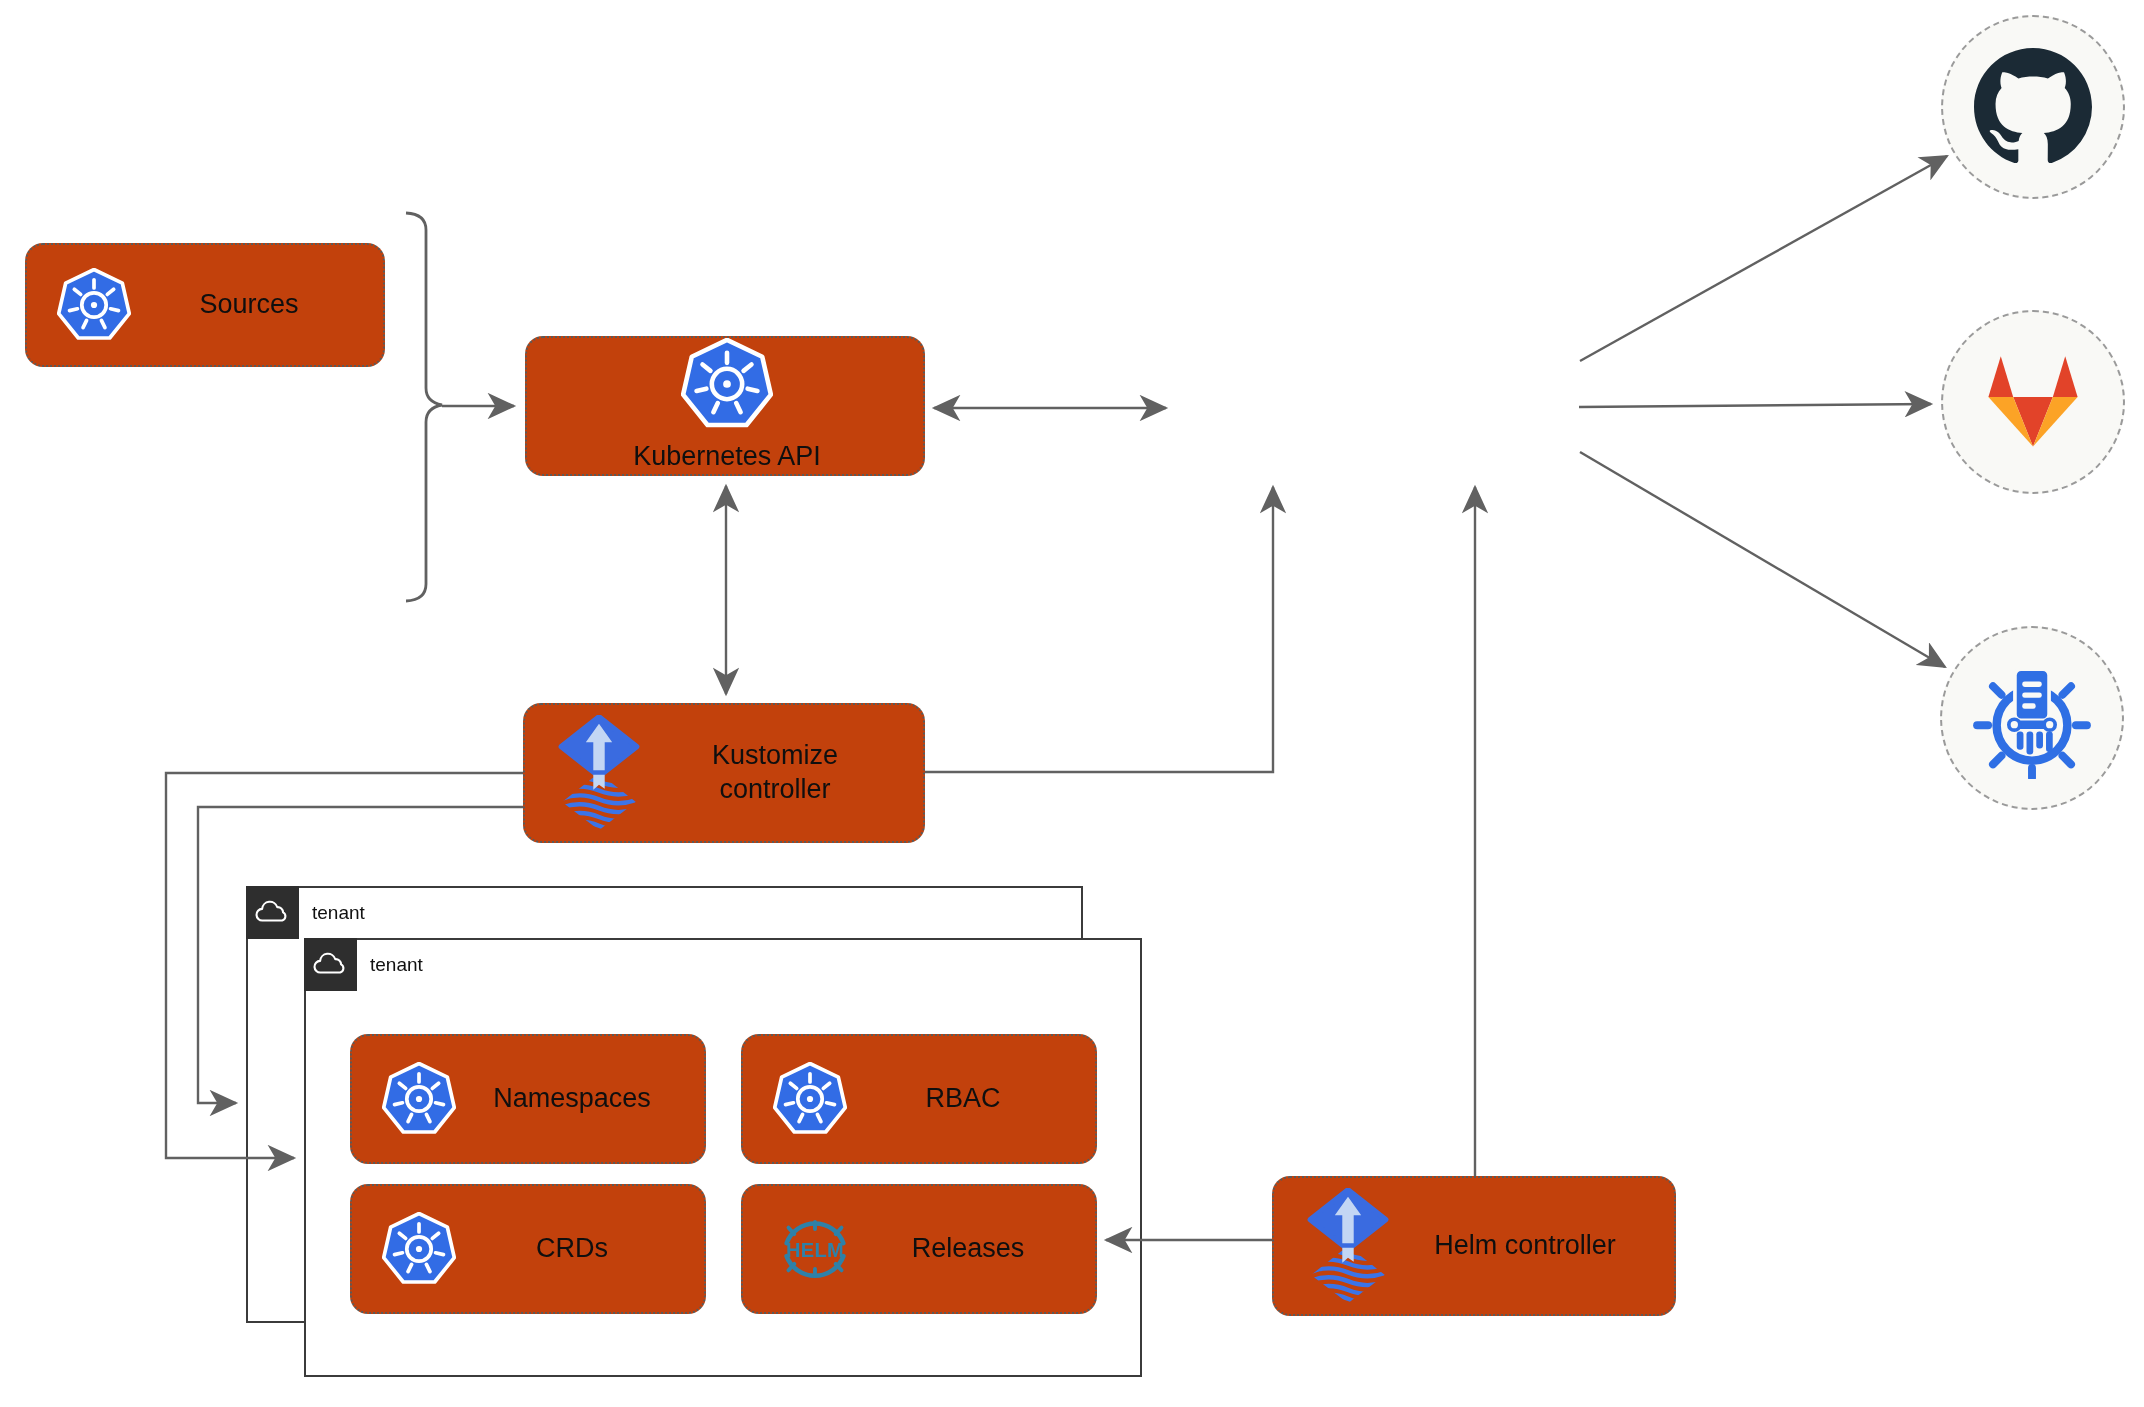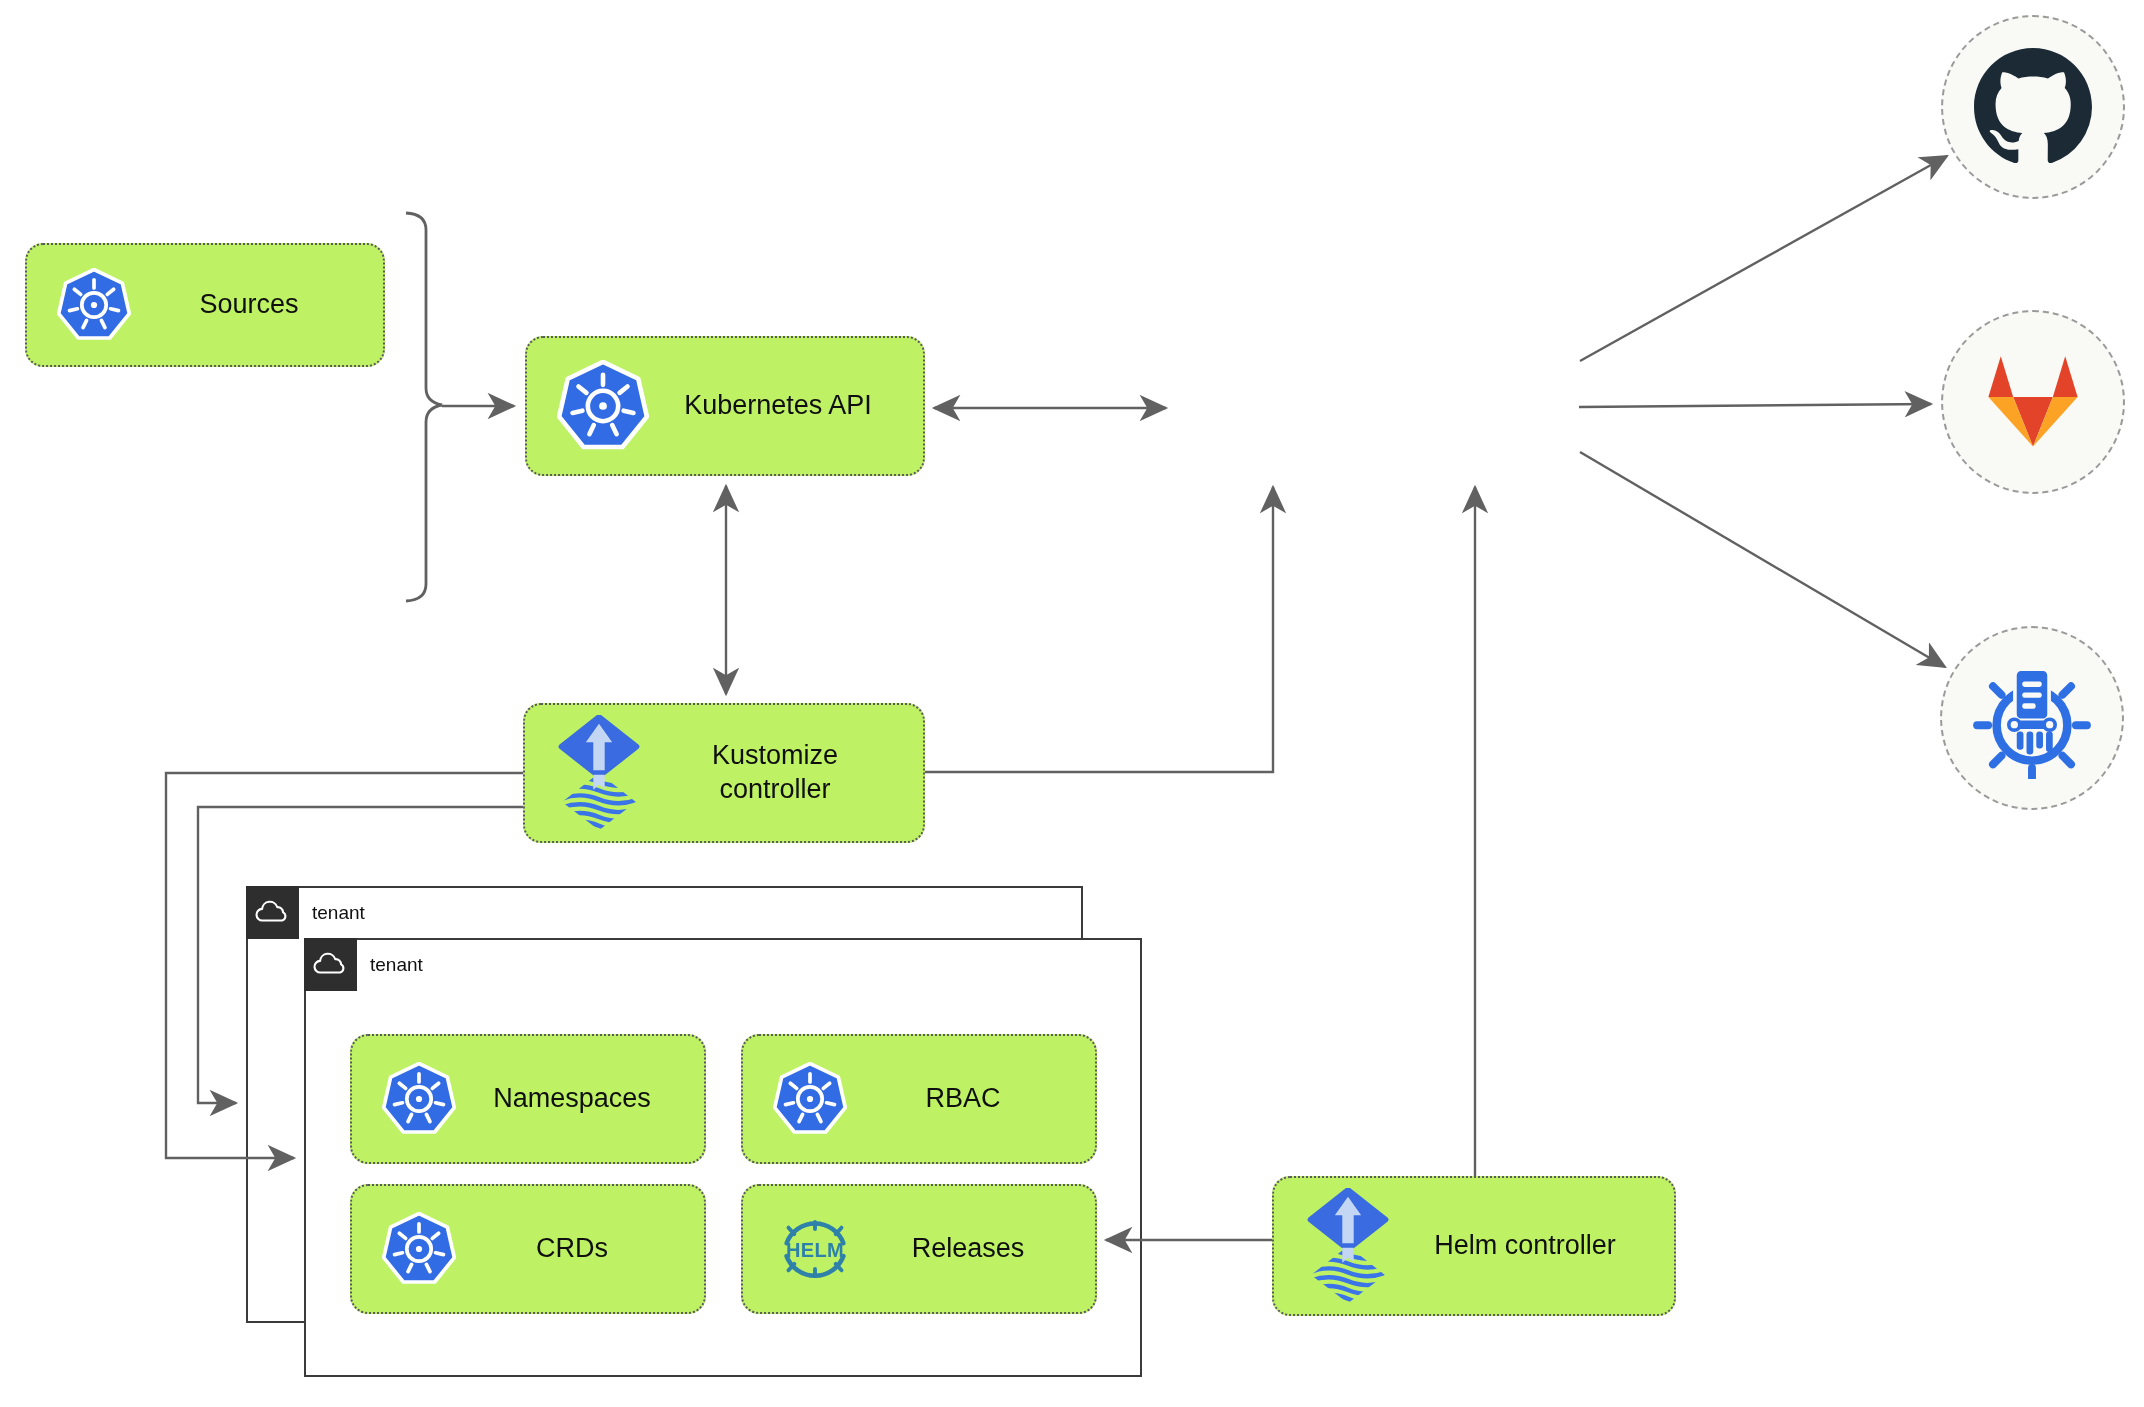--- a/index.html
+++ b/index.html
@@ -3,21 +3,21 @@
 <meta charset="utf-8">
 <style>
   html,body{margin:0;padding:0;background:#ffffff;}
   #stage{
     position:relative;width:2144px;height:1407px;background:#ffffff;overflow:hidden;
     font-family:"Liberation Sans", sans-serif;color:#111;
   }
   
   .node{
     position:absolute;display:flex;align-items:center;
-    background:#bef264;border:2.5px dotted #5a5a5a;border-radius:18px;
+    background:#c2410c;border:2.5px dotted #5a5a5a;border-radius:18px;
     box-sizing:border-box;padding:0 26px 0 30px;gap:10px;
   }
   .node .label{
     flex:1;text-align:center;font-size:27px;line-height:1.25;color:#0f0f0f;
   }
   .node .label.narrow{max-width:210px;margin:0 auto;}
   .icon{flex:0 0 auto;display:block;}
   
   .tenant{
     position:absolute;background:#ffffff;border:2.5px solid #3b3b3b;box-sizing:border-box;
@@ -184,21 +184,21 @@
   </div>
 
   <div class="node" style="left:25px;top:243px;width:360px;height:124px;">
     <svg class="icon" width="74" height="74">
         <use href="#sym-k8s"></use>
       </svg>
     <span class="label">Sources</span>
   </div>
 
 
-  <div class="node" style="left:525px;top:336px;width:400px;height:140px;">
+  <div class="node" style="left:525px;top:336px;width:400px;height:140px;flex-direction:column;">
     <svg class="icon" width="92" height="92">
         <use href="#sym-k8s"></use>
       </svg>
     <span class="label">Kubernetes API</span>
   </div>
 
 
   <div class="node" style="left:1272px;top:1176px;width:404px;height:140px;">
     <svg class="icon" width="88" height="116">
         <use href="#sym-flux"></use>

